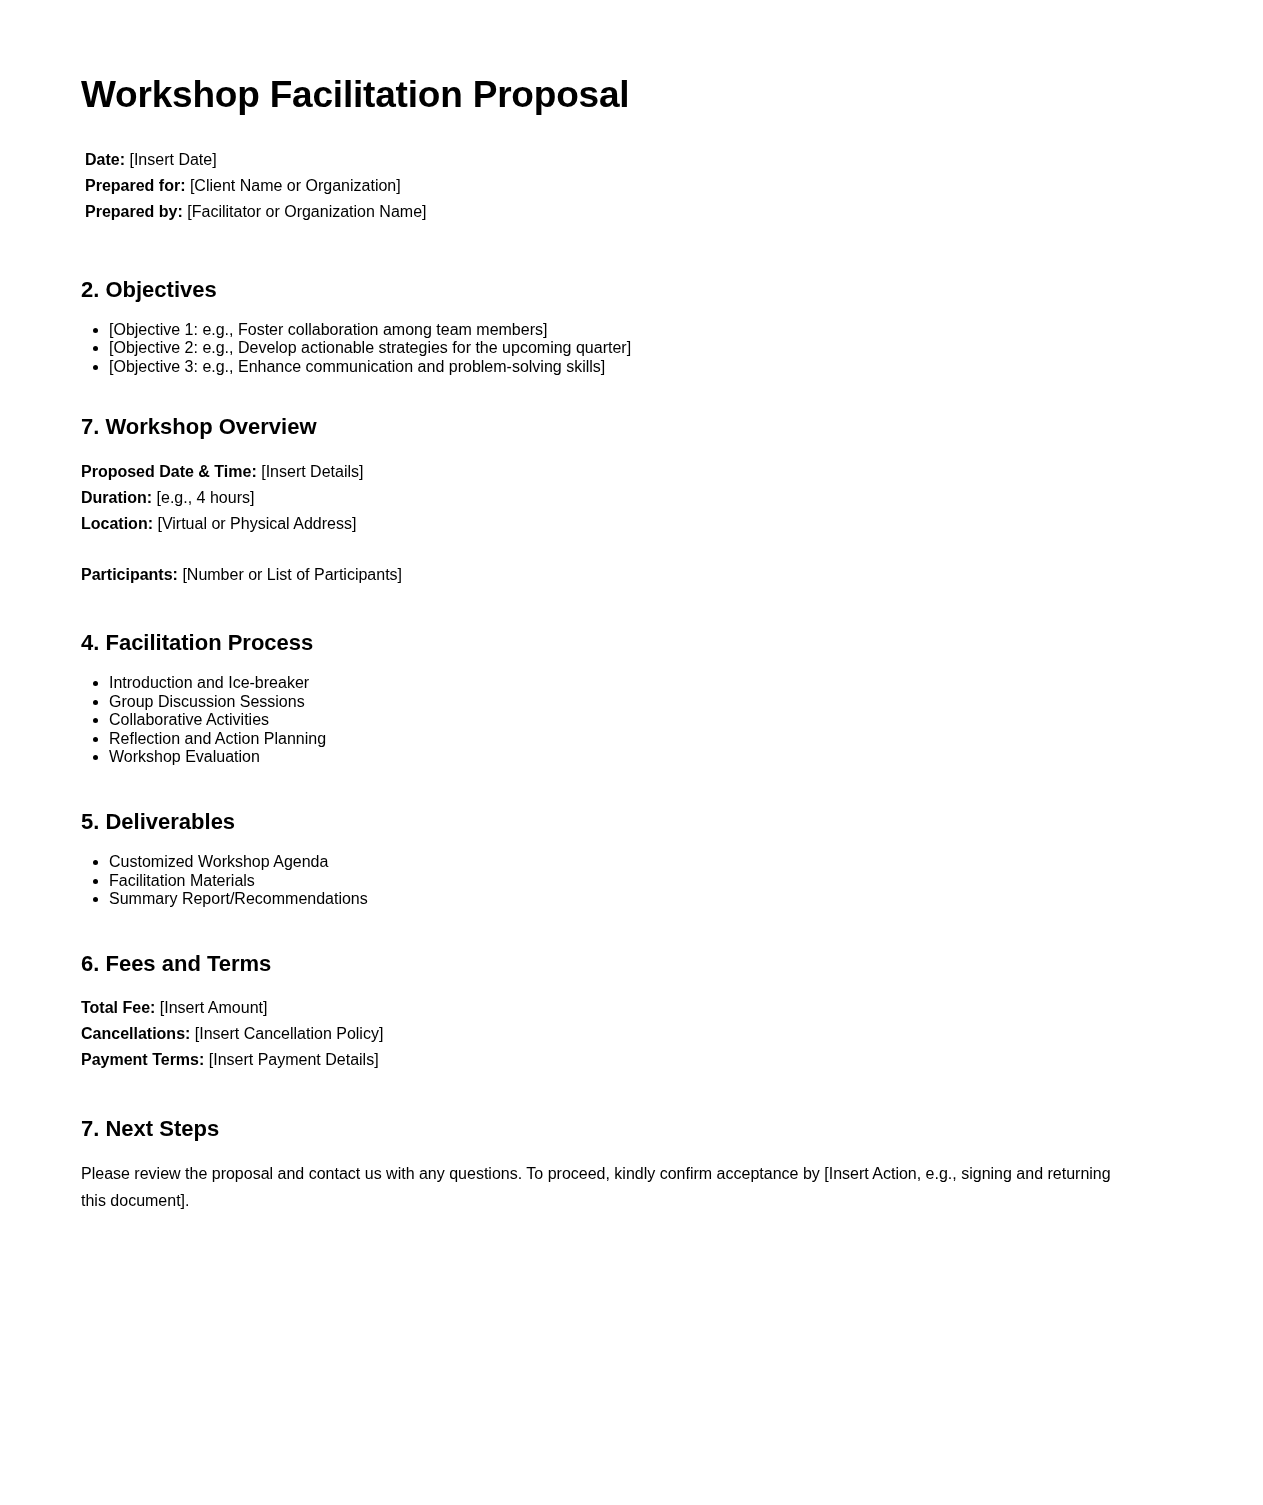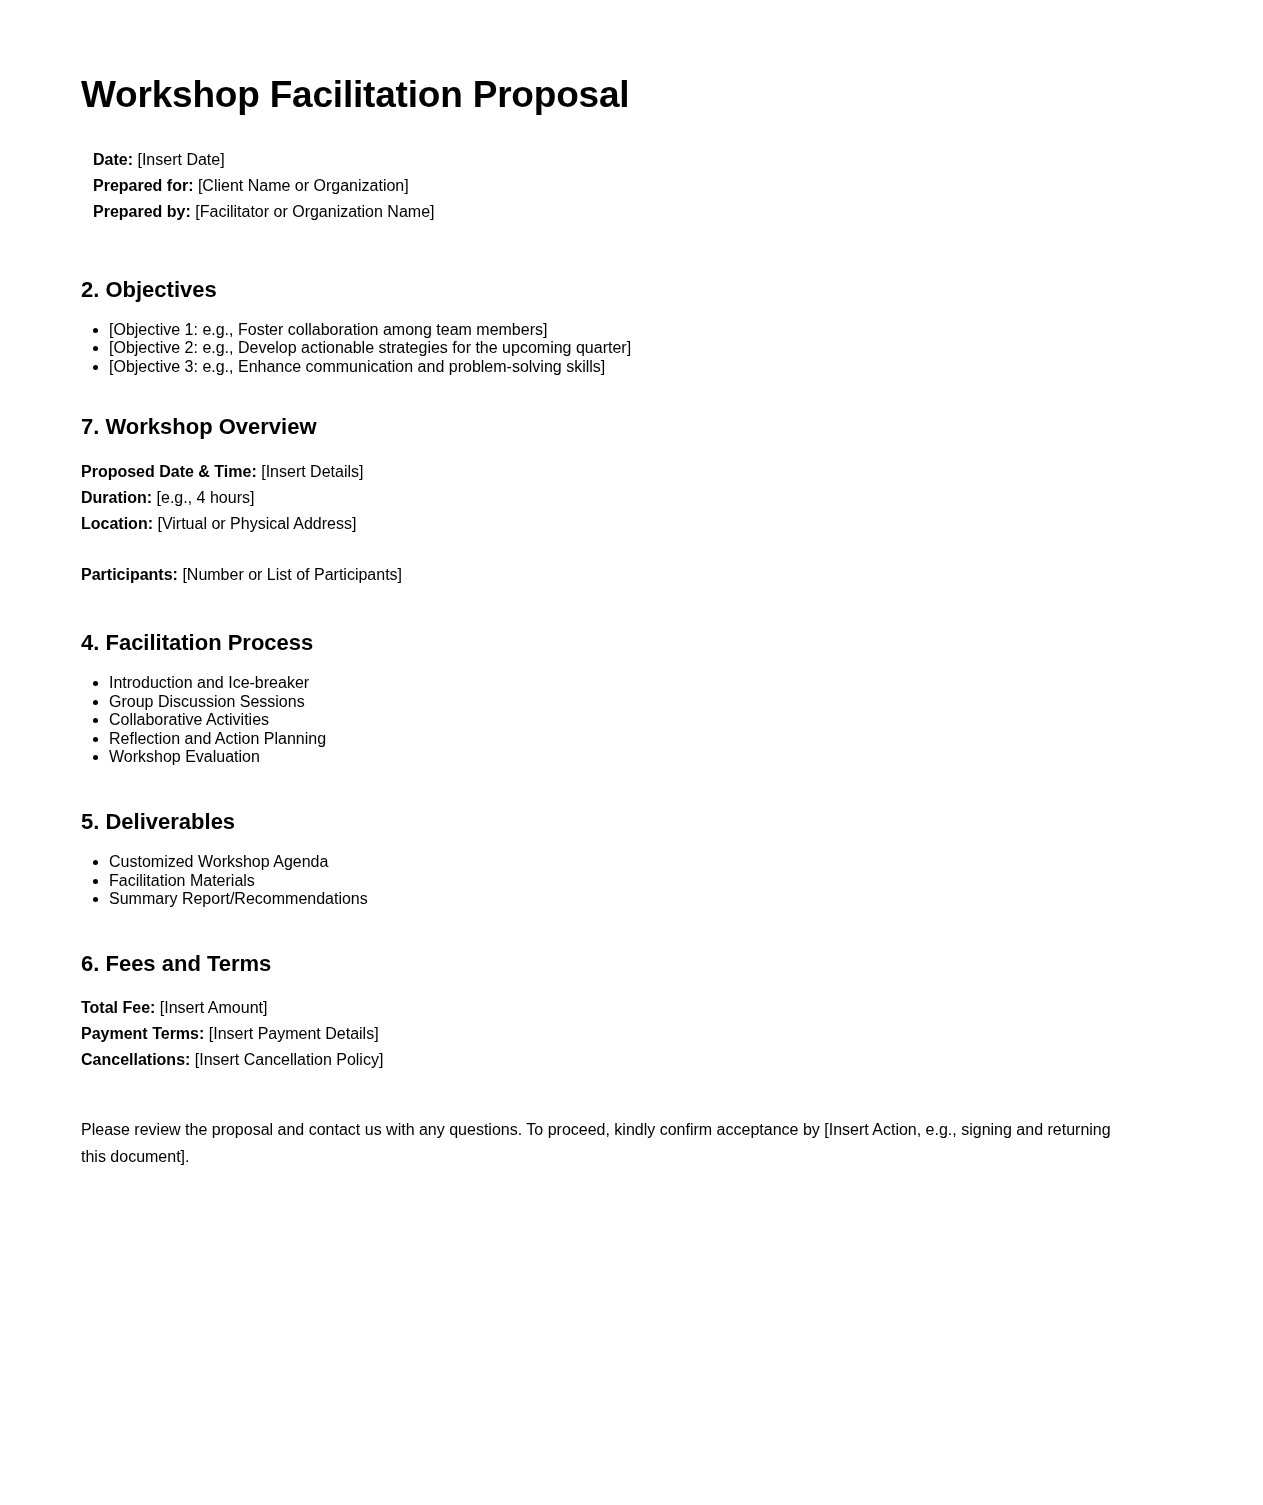--- a/index.html
+++ b/index.html
@@ -21,21 +21,21 @@
     width: 1263px;
   }
   .doc-title {
     font-size: 37px;
     font-weight: bold;
     line-height: 1.15;
     margin: 4px 0 30px 0;
     letter-spacing: -0.2px;
   }
   .meta-block {
-    margin: 0 0 52px 12px;
+    margin: 0 0 52px 4px;
   }
   .meta-line {
     font-size: 16px;
     line-height: 26px;
     margin: 0;
   }
   .meta-line .lbl {
     font-weight: bold;
   }
   h2.section-heading {
@@ -164,29 +164,30 @@
   </section>
 
   <section class="section section-6">
     <h2 class="section-heading">6. Fees and Terms</h2>
     <div class="kv-group">
       <p class="kv-line">
         <span class="lbl">Total Fee:</span>
         <span>[Insert Amount]</span>
       </p>
       <p class="kv-line">
+        <span class="lbl">Cancellations:</span>
+        <span>[Insert Cancellation Policy]</span>
+      </p>
+      <p class="kv-line">
         <span class="lbl">Payment Terms:</span>
         <span>[Insert Payment Details]</span>
-      </p>
-      <p class="kv-line">
-        <span class="lbl">Cancellations:</span>
-        <span>[Insert Cancellation Policy]</span>
       </p>
     </div>
   </section>
 
   <section class="section">
+    <h2 class="section-heading">7. Next Steps</h2>
     <p class="body-text">Please review the proposal and contact us with any questions. To proceed, kindly confirm acceptance by [Insert Action, e.g., signing and returning this document].</p>
   </section>
 
   <div class="trailing-space"></div>
 
 </div>
 
 </body></html>

